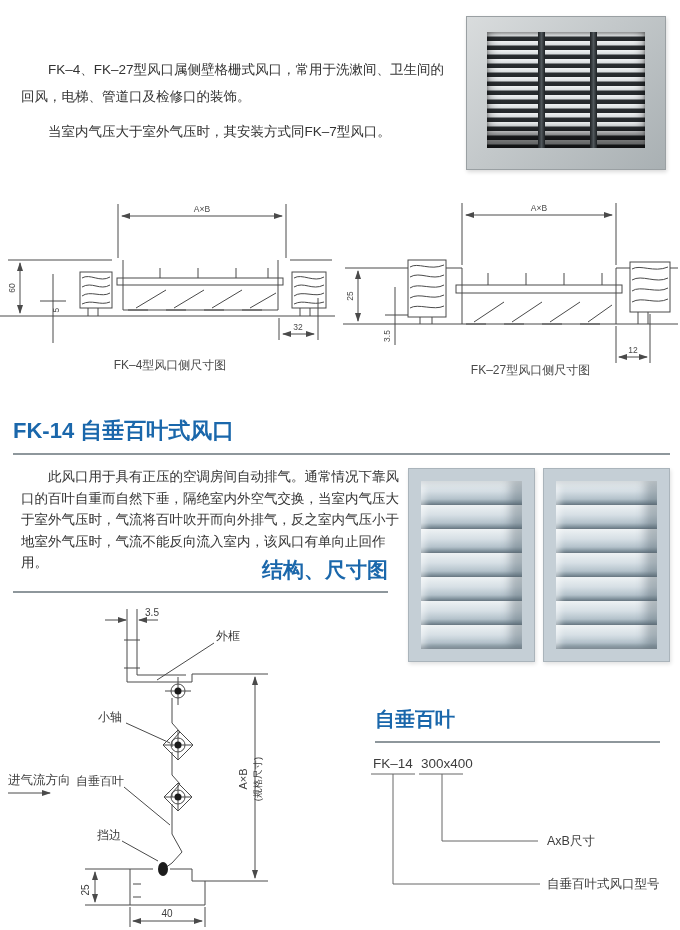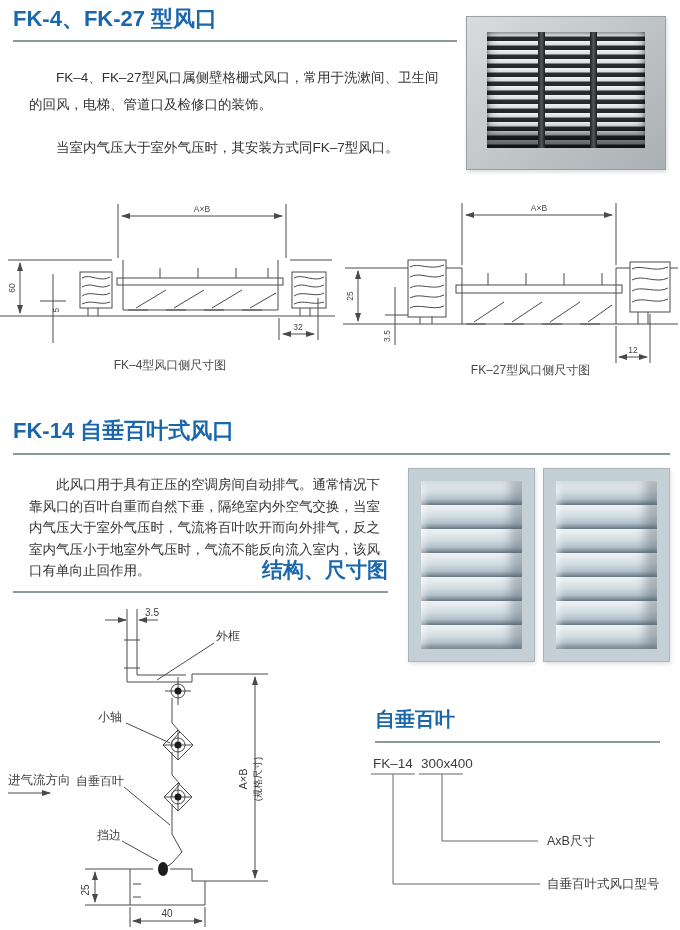--- a/index.html
+++ b/index.html
@@ -1,21 +1,21 @@
 <!DOCTYPE html>
 <html><head>
 <meta charset="utf-8">
 <style>
   html,body{margin:0;padding:0;background:#ffffff;}
   .page{position:relative;width:680px;height:930px;background:#fff;overflow:hidden;
         font-family:"Liberation Sans","DejaVu Sans",sans-serif;color:#333;}
   .abs{position:absolute;}
   h1.sec,h2.sec{margin:0;color:#1a67ab;font-weight:bold;letter-spacing:0;}
   .rule{border-bottom:2px solid #8e979c;}
-  .para{margin:16px;color:#333;text-indent:2em;}
+  .para{margin:8px;color:#333;text-indent:2em;}
   .body1{left:13px;top:48px;width:452px;font-size:13.5px;line-height:27px;}
   .body2{left:13px;top:458px;width:394px;font-size:13.5px;line-height:21.5px;}
   .caption{font-size:12px;color:#4a4a4a;text-align:center;}
   svg text{font-family:"Liberation Sans","DejaVu Sans",sans-serif;}
 
   
   .grille{left:466px;top:16px;width:198px;height:152px;
           background:linear-gradient(135deg,#d9dcdd 0%,#c3c8ca 45%,#a9b0b3 100%);
           border:1px solid #9aa0a3;box-shadow:1px 2px 4px rgba(0,0,0,.15);}
   .grille-inner{position:absolute;left:20px;right:20px;top:15px;bottom:21px;
@@ -33,23 +33,20 @@
           box-shadow:inset -12px 0 10px rgba(80,95,106,.38), inset 4px 0 6px rgba(255,255,255,.5);}
   .lp1{left:408px;} .lp2{left:543px;}
 
   .h4wrap{left:375px;top:706px;width:285px;border-bottom:2px solid #8e979c;padding-bottom:8px;}
 </style>
 </head>
 <body>
 
 <div class="page">
 
-  <div class="abs rule" style="left:13px;top:4px;width:444px;padding-bottom:6px;">
-    <h1 class="sec" style="font-size:22px;">FK-4、FK-27 型风口</h1>
-  </div>
 
   <div class="abs grille">
     <div class="grille-inner">
       <div class="mullion m1"></div>
       <div class="mullion m2"></div>
     </div>
   </div>
 
   <div class="abs body1">
     <p class="para">FK–4、FK–27型风口属侧壁格栅式风口，常用于洗漱间、卫生间的回风，电梯、管道口及检修口的装饰。</p>

